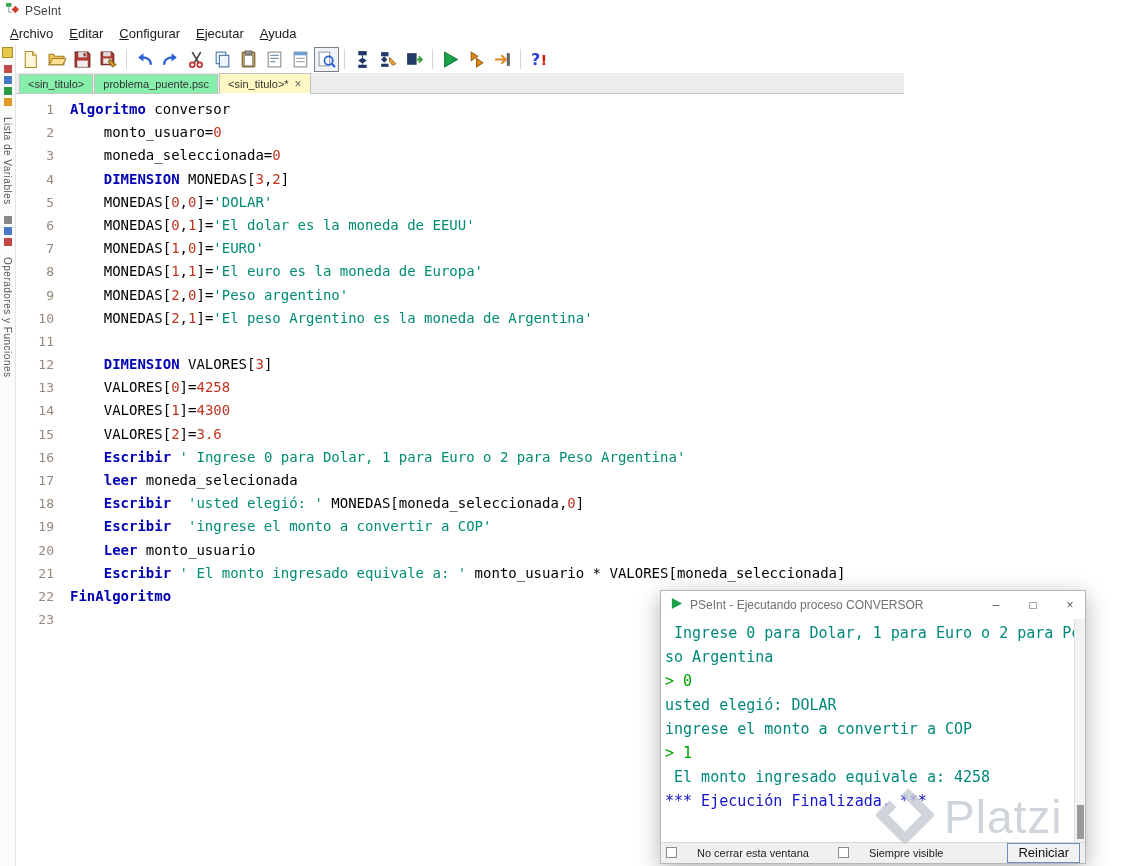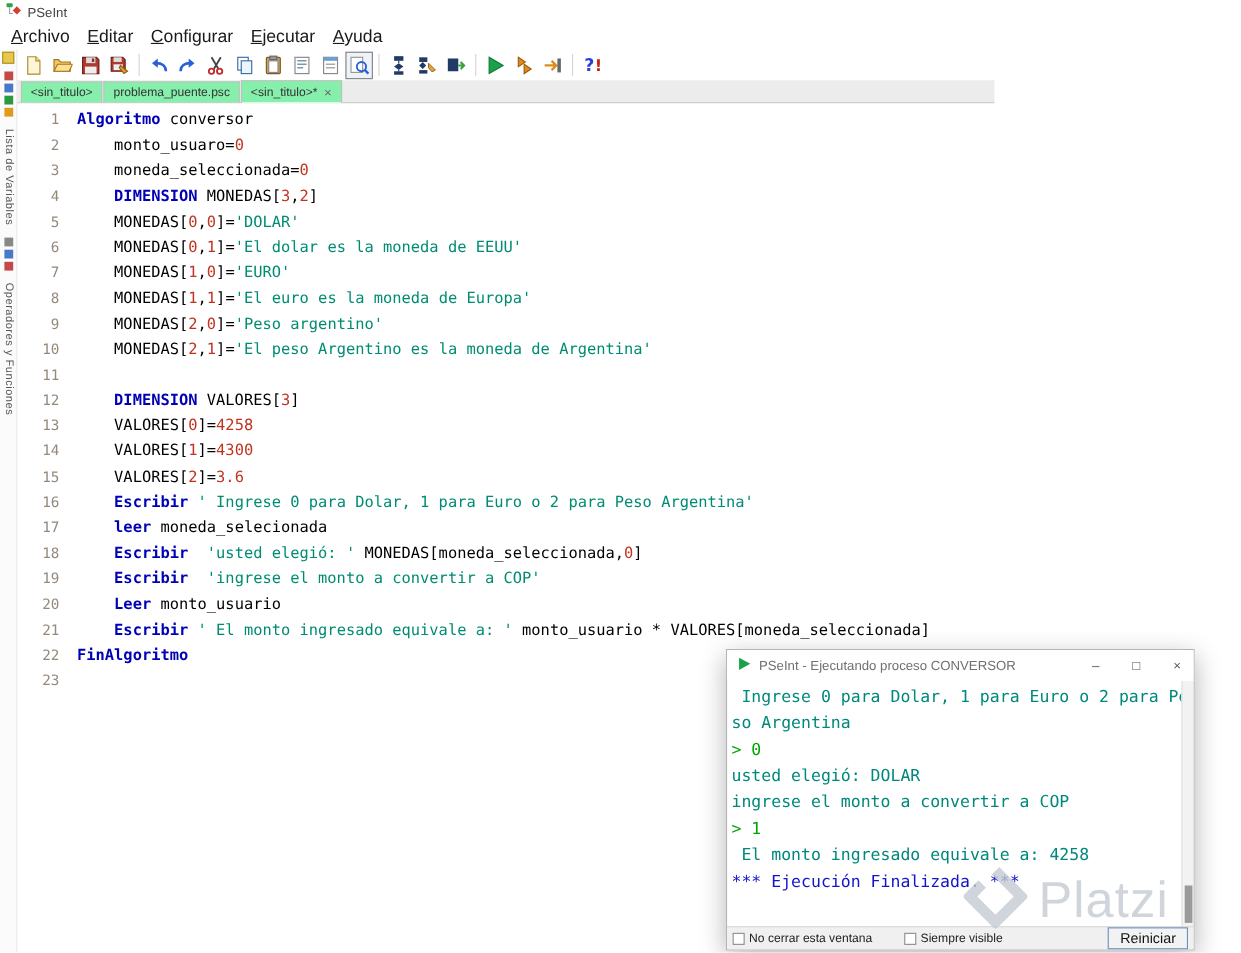--- a/index.html
+++ b/index.html
@@ -3,21 +3,21 @@
 <meta charset="utf-8">
 <style>
   * { margin:0; padding:0; box-sizing:border-box; }
   html,body { width:1128px; height:866px; overflow:hidden; background:#fff;
     font-family:"Liberation Sans", sans-serif; }
   .app { position:relative; width:904px; height:866px; background:#fff; }
 
   
   .titlebar { height:22px; display:flex; align-items:center; gap:5px; padding-left:5px;
     font-size:12px; color:#444; background:#fff; }
-  .menubar { height:23px; display:flex; align-items:center; font-size:16px; color:#1a1a1a; padding-left:2px; }
+  .menubar { height:23px; display:flex; align-items:center; font-size:13px; color:#1a1a1a; padding-left:2px; }
   .menu-item { padding:2px 8px; cursor:default; }
   .menu-item::first-letter { text-decoration:underline; }
 
   .main-row { display:flex; height:821px; }
 
   
   .left-strip { width:16px; background:#fbfbfb; border-right:1px solid #e4e4e4;
     display:flex; flex-direction:column; align-items:center; padding-top:2px; gap:4px; }
   .dock-icon { width:11px; height:11px; background:#e8c84a; border:1px solid #a8902a; }
   .glyph-col { display:flex; flex-direction:column; gap:3px; padding:3px 0; }
@@ -32,21 +32,21 @@
     display:flex; align-items:center; justify-content:center; padding:0; }
   .tb-btn svg { width:19px; height:19px; }
   .tb-btn.pressed { border:1px solid #7f7f7f; background:#eef3fa; }
   .tb-sep { width:1px; height:20px; background:#d5d5d5; margin:0 4px; }
 
   
   .tabbar { height:21px; background:#ececec; border-bottom:1px solid #c4c4c4;
     display:flex; align-items:flex-end; padding-left:3px; font-size:11px; }
   .tab { height:19px; display:flex; align-items:center; gap:6px; padding:0 8px;
     background:#86efac; border:1px solid #c0c0c0; border-bottom:none; margin-right:1px; color:#333; }
-  .tab.active { background:#86efac; height:21px; margin-bottom:-1px; border-bottom:1px solid #fff;margin-top:20px; }
+  .tab.active { background:#fef9c3; height:21px; margin-bottom:-1px; border-bottom:1px solid #fff;margin-top:20px; }
   .tab-close { color:#666; font-size:12px; line-height:1; cursor:default; }
 
   
   .editor { flex:1; display:flex; background:#fff; overflow:hidden; padding-top:4px;
     font-family:"DejaVu Sans Mono","Liberation Mono",monospace; font-size:14px; }
   .gutter { width:38px; text-align:right; color:#94897b; font-size:13px; flex:none; }
   .gutter .ln { height:23.2px; line-height:23.2px; }
   .code-area { flex:1; padding-left:16px; }
   .code-line { height:23.2px; line-height:23.2px; white-space:pre; }
   .tok-k { color:#0000b4; font-weight:bold; }
@@ -69,21 +69,21 @@
   .con-line { height:24px; line-height:24px; white-space:pre; }
   .con-out { color:#00897b; }
   .con-in  { color:#00a400; }
   .con-end { color:#1414cc; }
   .con-scroll { position:absolute; right:0; top:0; bottom:0; width:11px; background:#f2f2f2;
     border-left:1px solid #e0e0e0; }
   .con-thumb { position:absolute; bottom:3px; left:2px; width:7px; height:34px; background:#9a9a9a; }
   .con-footer { height:21px; flex:none; background:#f0f0f0; border-top:1px solid #d6d6d6;
     display:flex; align-items:center; gap:5px; padding:0 5px; font-size:11px; color:#222; }
   .cb { width:11px; height:11px; border:1px solid #8a8a8a; background:#fff; display:inline-block; flex:none; }
-  .opt { display:flex; align-items:center; gap:4px; }
+  .opt { display:flex; gap:20px; }
   .opt + .opt { margin-left:24px; }
   .restart-btn { margin-left:auto; font-size:13px; padding:1px 10px 2px;
     border:1px solid #6a8fc0; background:#f2f2f2; color:#111; }
 
   
   .watermark { position:absolute; left:876px; top:786px; z-index:60; display:flex;
     align-items:center; gap:10px; color:rgba(196,203,210,0.8); pointer-events:none; }
   .watermark .wm-text { font-size:46px; font-weight:500; letter-spacing:1px; }
 </style>
 </head>

